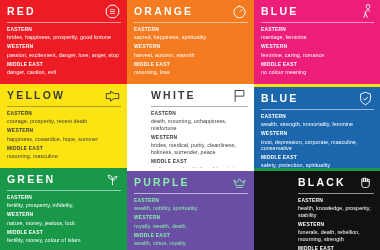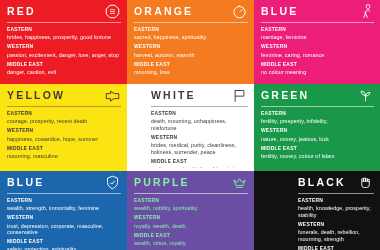--- a/index.html
+++ b/index.html
@@ -218,20 +218,45 @@
     <div class="block">
       <p class="region">WESTERN</p>
       <p class="meanings">brides, medical, purity, cleanliness, holiness, surrender, peace</p>
     </div>
     <div class="block">
       <p class="region">MIDDLE EAST</p>
       <p class="meanings">purity, mourning, high-ranking status</p>
     </div>
   </div>
 
+  <div class="panel t-blue">
+    <div class="panel-head">
+      <div class="panel-title">BLUE</div>
+      <span class="panel-icon">
+        <svg viewBox="0 0 24 24" fill="none" stroke="currentColor" stroke-width="1.5">
+          <path d="M12 2l8 3v7c0 5-4 8-8 10-4-2-8-5-8-10V5z"></path>
+            <path d="M8.5 12l2.5 2.5 4.5-5"></path>
+        </svg>
+      </span>
+    </div>
+    <div class="rule"></div>
+    <div class="block">
+      <p class="region">EASTERN</p>
+      <p class="meanings">wealth, strength, immortality, feminine</p>
+    </div>
+    <div class="block">
+      <p class="region">WESTERN</p>
+      <p class="meanings">trust, depression, corporate, masculine, conservative</p>
+    </div>
+    <div class="block">
+      <p class="region">MIDDLE EAST</p>
+      <p class="meanings">safety, protection, spirituality</p>
+    </div>
+  </div>
+
   <div class="panel t-green">
     <div class="panel-head">
       <div class="panel-title">GREEN</div>
       <span class="panel-icon">
         <svg viewBox="0 0 24 24" fill="none" stroke="currentColor" stroke-width="1.5">
           <path d="M12 21v-9"></path>
             <path d="M12 12C12 8 9 5 5 5c0 4 3 7 7 7z"></path>
             <path d="M12 13c0-3 3-6 7-6 0 3-3 6-7 6z"></path>
         </svg>
       </span>
@@ -244,45 +269,20 @@
     <div class="block">
       <p class="region">WESTERN</p>
       <p class="meanings">nature, money, jealous, luck</p>
     </div>
     <div class="block">
       <p class="region">MIDDLE EAST</p>
       <p class="meanings">fertility, money, colour of Islam</p>
     </div>
   </div>
 
-  <div class="panel t-blue">
-    <div class="panel-head">
-      <div class="panel-title">BLUE</div>
-      <span class="panel-icon">
-        <svg viewBox="0 0 24 24" fill="none" stroke="currentColor" stroke-width="1.5">
-          <path d="M12 2l8 3v7c0 5-4 8-8 10-4-2-8-5-8-10V5z"></path>
-            <path d="M8.5 12l2.5 2.5 4.5-5"></path>
-        </svg>
-      </span>
-    </div>
-    <div class="rule"></div>
-    <div class="block">
-      <p class="region">EASTERN</p>
-      <p class="meanings">wealth, strength, immortality, feminine</p>
-    </div>
-    <div class="block">
-      <p class="region">WESTERN</p>
-      <p class="meanings">trust, depression, corporate, masculine, conservative</p>
-    </div>
-    <div class="block">
-      <p class="region">MIDDLE EAST</p>
-      <p class="meanings">safety, protection, spirituality</p>
-    </div>
-  </div>
-
   <div class="panel t-purple">
     <div class="panel-head">
       <div class="panel-title">PURPLE</div>
       <span class="panel-icon">
         <svg viewBox="0 0 24 24" fill="none" stroke="currentColor" stroke-width="1.5">
           <path d="M3 8l3.5 9h11L21 8l-5 4-4-6-4 6z"></path>
             <path d="M6.5 20h11" stroke-width="1.2"></path>
         </svg>
       </span>
     </div>

